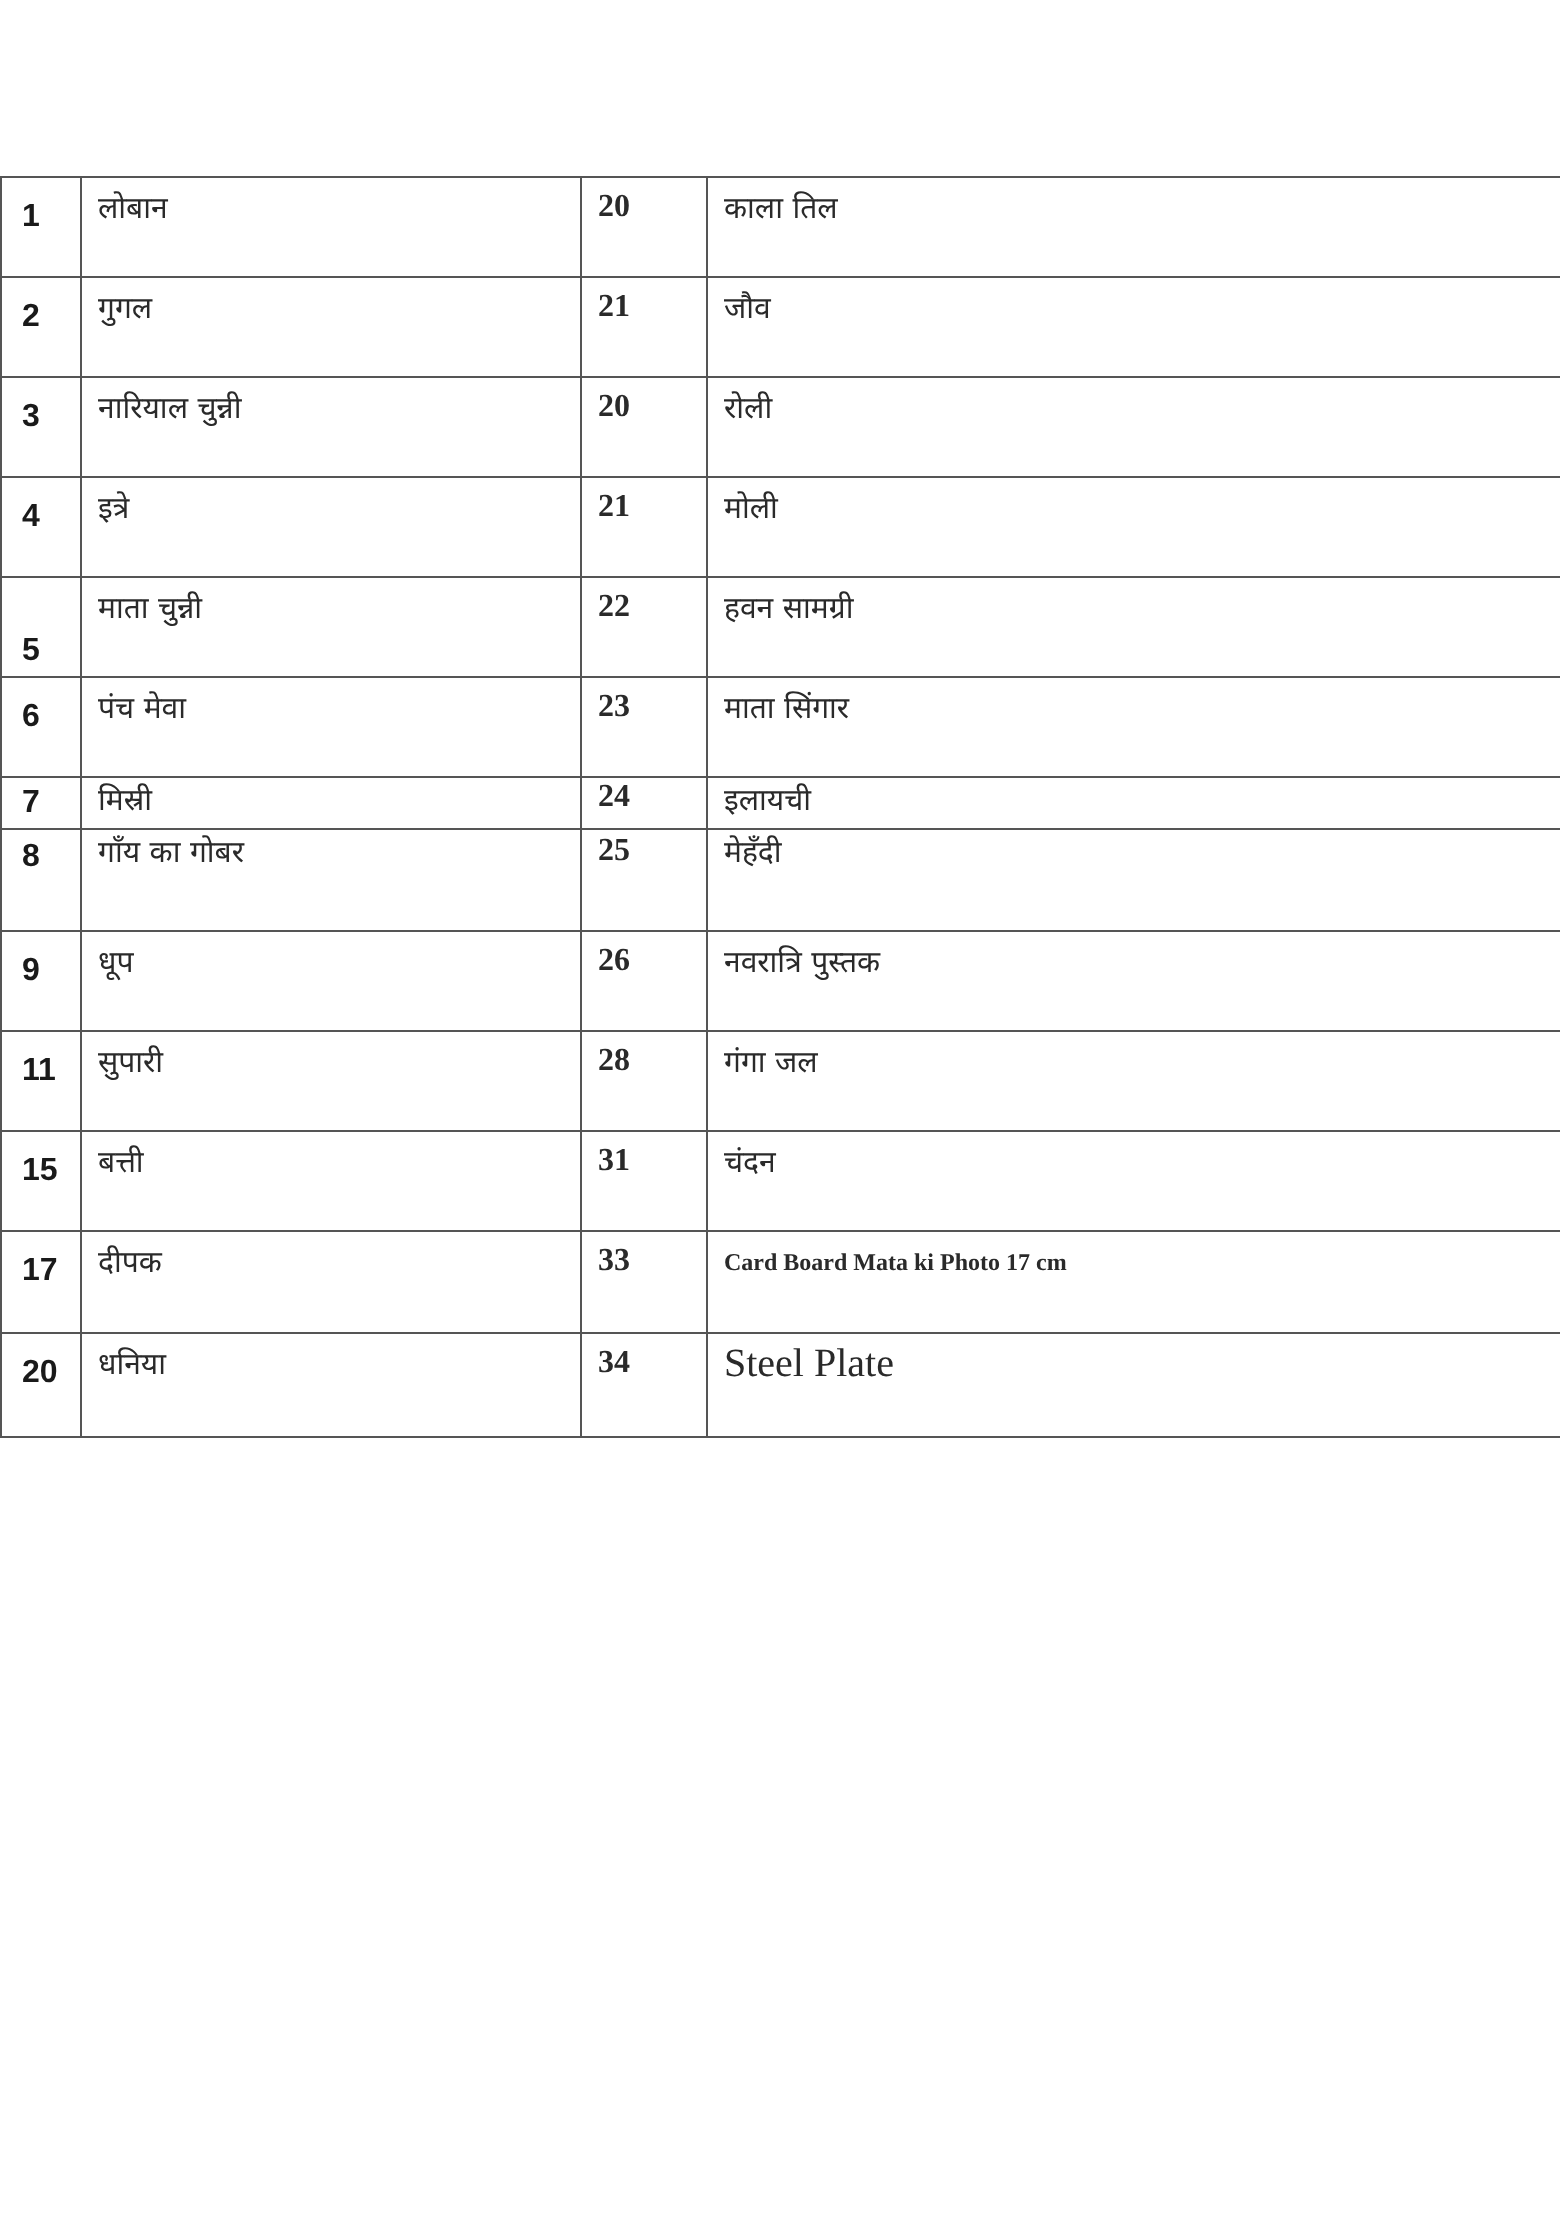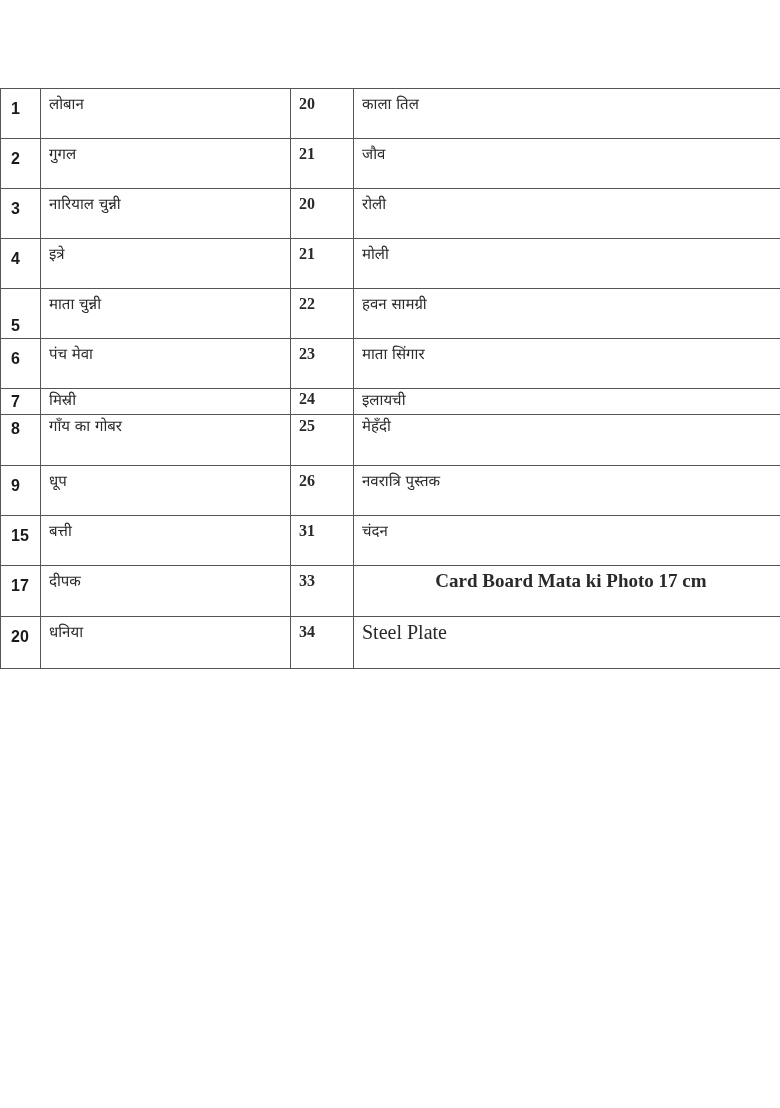--- a/index.html
+++ b/index.html
@@ -71,24 +71,23 @@
     }
     .latin {
       font-family: "Liberation Serif", serif;
       font-size: 20px;
       line-height: 20px;
       padding: 5px 0 0 8px !important;
       color: #2a2a2a;
     }
     .latin.bold {
       font-weight: bold;
-      font-size: 19px;
+      font-size: 12px;
       line-height: 22px;
       padding-top: 4px !important;
-      text-align: center;
     }
     tr.compact .hindi,
     tr.compact .num-right {
       padding-top: 0 !important;
     }
     tr.compact .num-left {
       padding-top: 3px !important;
     }
   </style>
 </head>
@@ -151,20 +150,26 @@
         <td class="num-right" style="padding-top:1px !important">25</td>
         <td class="hindi" style="padding-top:0 !important">मेहँदी</td>
       </tr>
       <tr style="height:50px">
         <td class="num-left">9</td>
         <td class="hindi">धूप</td>
         <td class="num-right">26</td>
         <td class="hindi">नवरात्रि पुस्तक</td>
       </tr>
       <tr style="height:50px">
+        <td class="num-left">11</td>
+        <td class="hindi">सुपारी</td>
+        <td class="num-right">28</td>
+        <td class="hindi">गंगा जल</td>
+      </tr>
+      <tr style="height:50px">
         <td class="num-left">15</td>
         <td class="hindi">बत्ती</td>
         <td class="num-right">31</td>
         <td class="hindi">चंदन</td>
       </tr>
       <tr style="height:51px">
         <td class="num-left">17</td>
         <td class="hindi">दीपक</td>
         <td class="num-right">33</td>
         <td class="latin bold">Card Board Mata ki Photo 17 cm</td>

